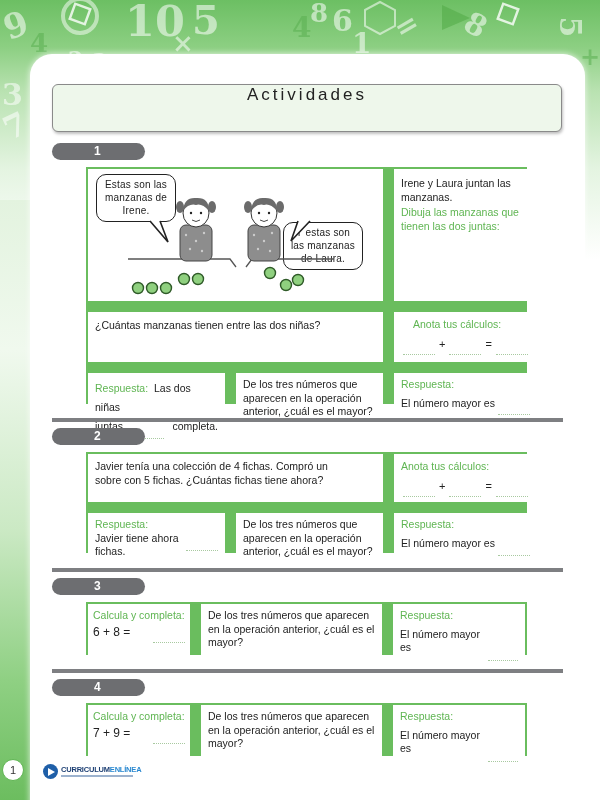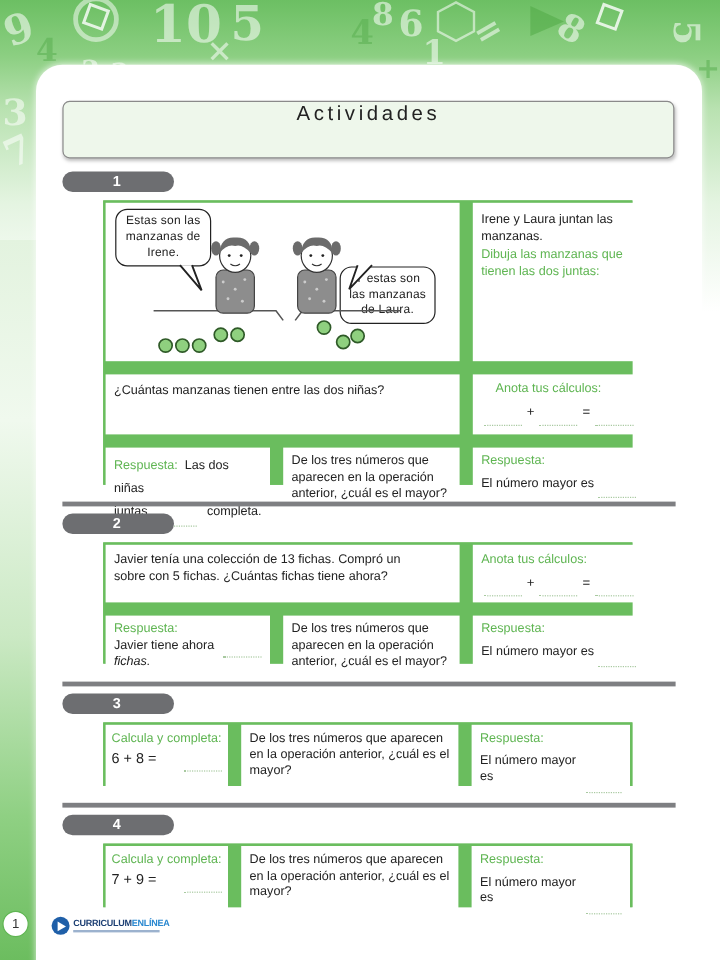--- a/index.html
+++ b/index.html
@@ -179,37 +179,37 @@
 </div>
 
 <div class="sep" style="top:418px"></div>
 
 <div class="pill" style="top:428px">
   <span>2</span>
 </div>
 
 <div class="tbl" style="top:452px;height:101px;grid-template-columns:137px 147px 1fr;grid-template-rows:48px 1fr;">
   <div class="cell" style="grid-column:1 / span 2;padding-top:6px;">
-    <div style="width:260px">Javier tenía una colección de 13 fichas. Compró un sobre con 5 fichas.  ¿Cuántas fichas tiene ahora?</div>
+    <div style="width:260px">Javier tenía una colección de 4 fichas. Compró un sobre con 5 fichas.  ¿Cuántas fichas tiene ahora?</div>
   </div>
   <div class="cell">
     <div class="green">Anota tus cálculos:</div>
     <div class="calc-line">
       <span class="dots"></span>
       <span class="op">+</span>
       <span class="dots"></span>
       <span class="op">=</span>
       <span class="dots"></span>
     </div>
   </div>
 
   <div class="cell" style="padding-top:5px;">
     <div class="green">Respuesta:</div>
     <div>Javier tiene ahora</div>
-    <div style="display:flex;justify-content:space-between;align-items:center;font-style:italic;">
+    <div style="display:flex;justify-content:space-between;align-items:flex-end;">
       <span>fichas.</span>
       <span class="dots" style="margin-bottom:8px"></span>
     </div>
   </div>
   <div class="cell" style="padding-top:5px;">
     <div>De los tres números que aparecen en la operación anterior, ¿cuál es el mayor?</div>
   </div>
   <div class="cell" style="padding-top:5px;">
     <div class="green">Respuesta:</div>
     <div style="margin-top:5px;display:flex;justify-content:space-between;align-items:flex-end;">

